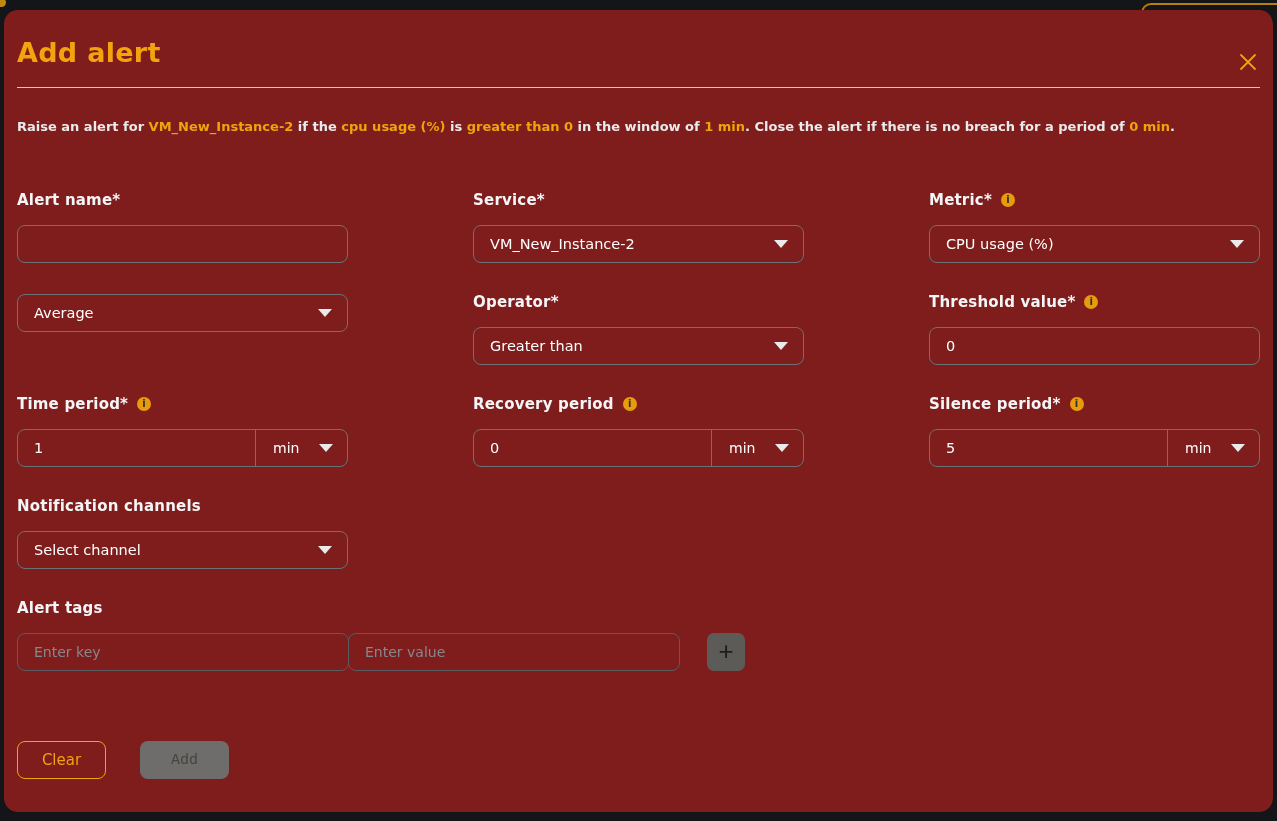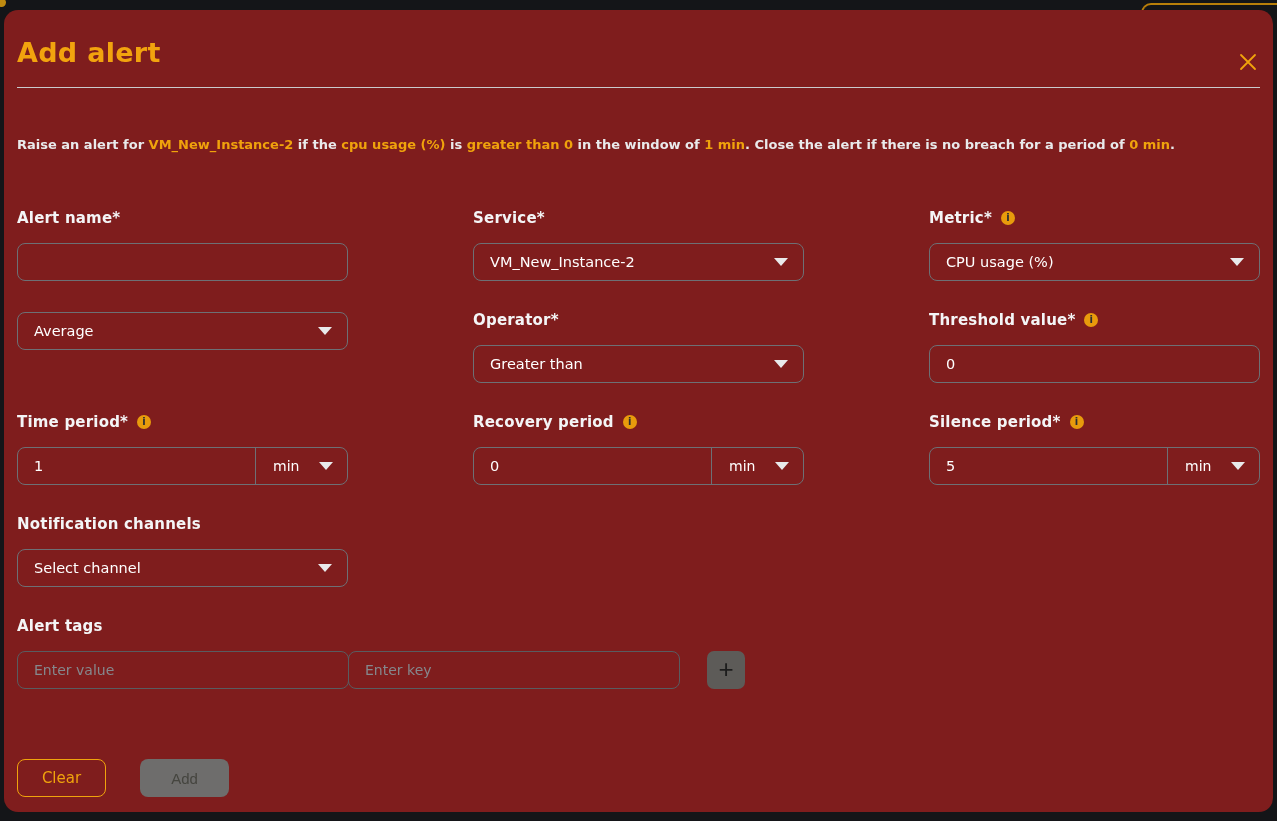--- a/index.html
+++ b/index.html
@@ -25,21 +25,21 @@
     margin-top:27px; font-size:27px; font-weight:bold; color:#f2a30e;
     letter-spacing:0.3px; line-height:31px;
   }
   .close-btn {
     position:absolute; top:41px; right:14px; width:22px; height:22px;
     background:transparent; border:none; padding:0; cursor:pointer;
     display:flex; align-items:center; justify-content:center;
   }
   .title-divider { margin-top:19px; border:none; border-top:1px solid #c9cbcd; height:0; }
 
-  .summary { margin-top:48px; font-size:13px; font-weight:bold; color:#e9eaeb; line-height:17px; }
+  .summary { margin-top:30px; font-size:13px; font-weight:bold; color:#e9eaeb; line-height:17px; }
   .summary .hl { color:#f0a30c; }
 
   .form-grid {
     margin-top:57px; display:grid;
     grid-template-columns:331px 331px 331px;
     column-gap:125px; row-gap:31px;
   }
   .field-label {
     display:flex; align-items:center; gap:9px;
     font-size:15px; font-weight:bold; color:#f4f5f6;
@@ -94,21 +94,21 @@
   }
   .actions { margin-top:70px; display:flex; gap:34px; }
   .btn-clear {
     width:89px; height:38px; border:1px solid #f0a30c; border-radius:8px;
     background:transparent; color:#f0a30c; font-size:15px; cursor:pointer;
     font-family:inherit;
   }
   .btn-add {
     width:89px; height:38px; border:none; border-radius:8px;
     background:#6e6d6c; color:#45453f; font-size:15px; cursor:default;
-    font-family:Liberation Sans, sans-serif;
+    font-family:Liberation Mono, monospace;
   }
 </style>
 </head>
 <body>
 
 <div class="bg-dot"></div>
 <div class="bg-frag"></div>
 
 <div class="modal">
 
@@ -233,22 +233,22 @@
         <span>Select channel</span>
         <span class="caret"></span>
       </div>
     </div>
 
     <div class="field tags-cell-wrap" style="grid-column:1 / 3;">
       <div class="field-label">
         <span>Alert tags</span>
       </div>
       <div class="tags-cell" style="grid-column:auto;">
+        <input class="tag-input" type="text" placeholder="Enter key" style="">
         <input class="tag-input" type="text" placeholder="Enter value" style="">
-        <input class="tag-input" type="text" placeholder="Enter key" style="">
         <button class="plus-btn">
           <span>+</span>
         </button>
       </div>
     </div>
 
   </div>
 
   <div class="actions">
     <button class="btn-clear">Clear</button>

